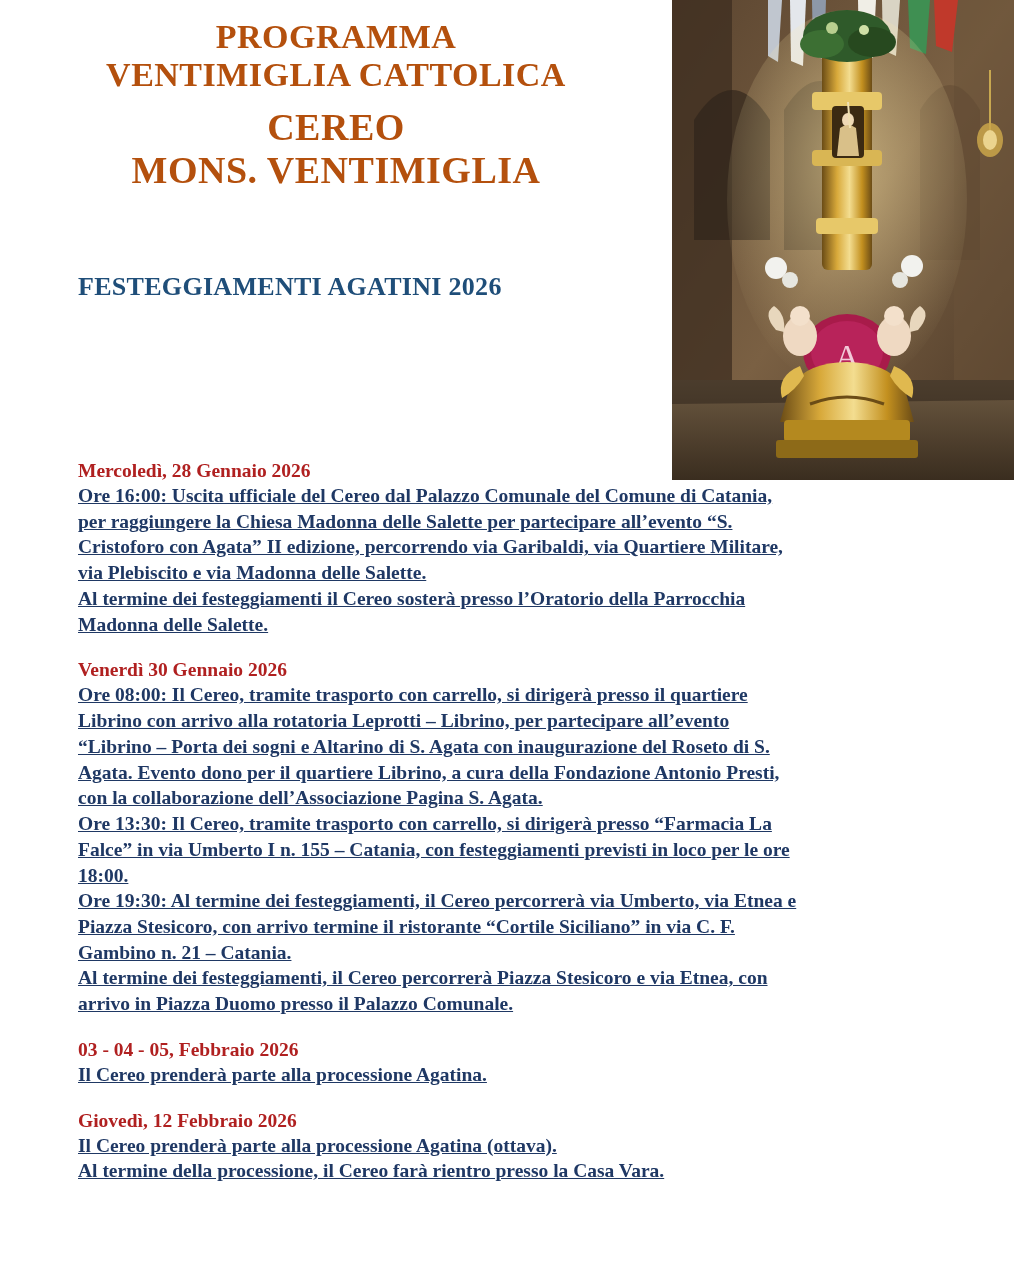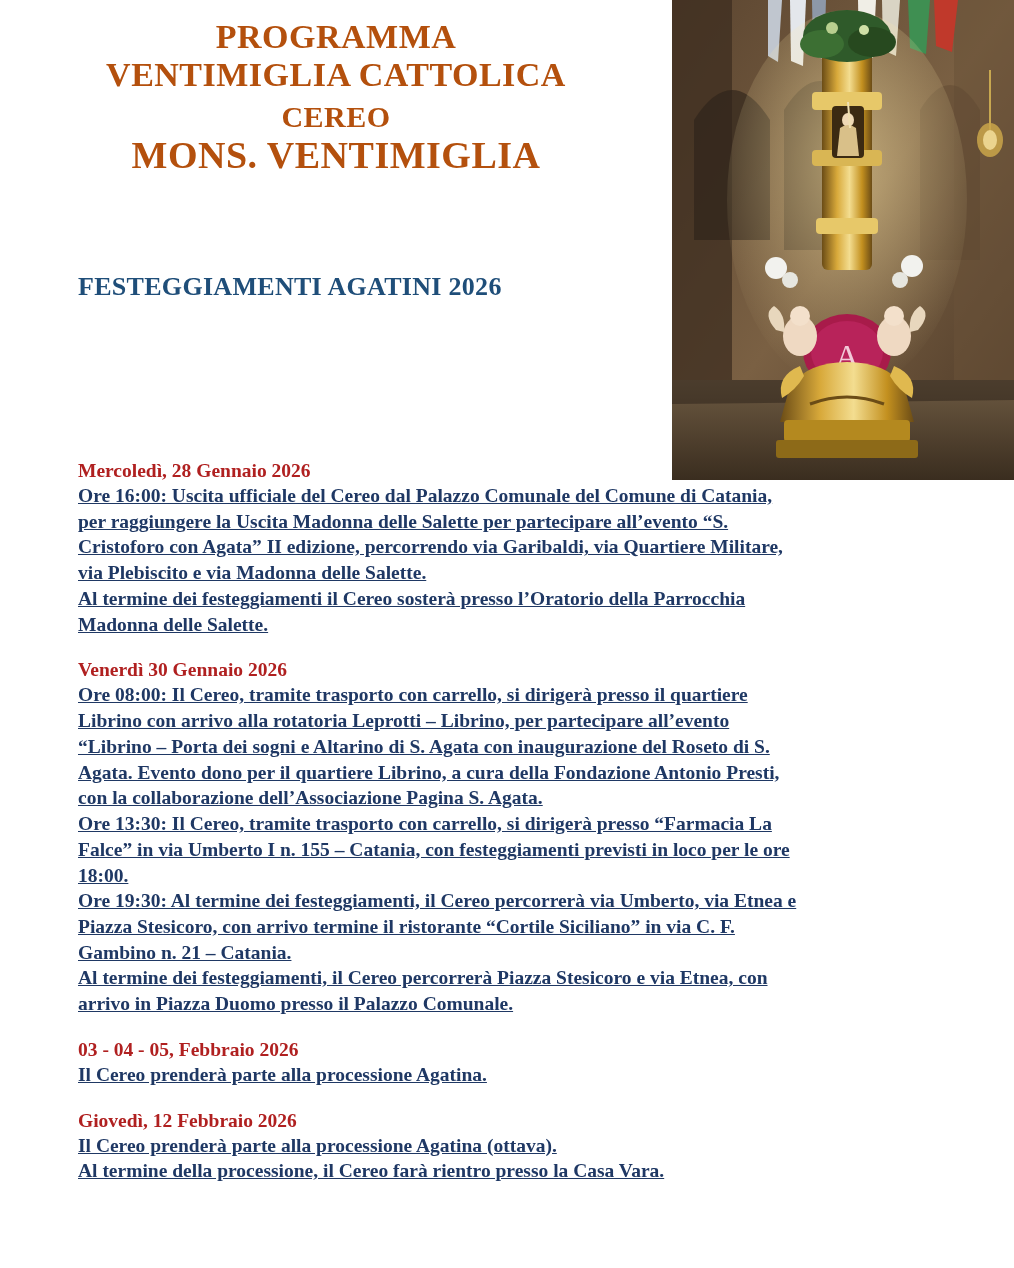--- a/index.html
+++ b/index.html
@@ -39,21 +39,21 @@
   }
 
   .title-line {
     font-weight: bold;
     color: #b4500d;
     letter-spacing: 0.5px;
     line-height: 1.12;
   }
   .title-line.l1 { font-size: 34px; }
   .title-line.l2 { font-size: 34px; }
-  .title-line.l3 { font-size: 30px; margin-top: 6px; }
+  .title-line.l3 { font-size: 38px; margin-top: 12px; }
   .title-line.l4 { font-size: 38px; }
 
   .subtitle {
     position: absolute;
     left: 78px;
     top: 272px;
     font-size: 26px;
     font-weight: bold;
     color: #1f4e79;
     letter-spacing: 0.3px;
@@ -205,21 +205,21 @@
         <path d="M222 366 q24 10 18 32 q-14 -8 -22 -22 z" fill="#e0b94f"></path>
       </svg>
     </div>
   </div>
 
   <div class="content">
 
     <div class="event">
       <div class="event-date">Mercoledì, 28 Gennaio 2026</div>
       <p class="event-line">Ore 16:00: Uscita ufficiale del Cereo dal Palazzo Comunale del Comune di Catania,</p>
-      <p class="event-line">per raggiungere la Uscita Madonna delle Salette per partecipare all’evento “S.</p>
+      <p class="event-line">per raggiungere la Chiesa Madonna delle Salette per partecipare all’evento “S.</p>
       <p class="event-line">Cristoforo con Agata” II edizione, percorrendo via Garibaldi, via Quartiere Militare,</p>
       <p class="event-line">via Plebiscito e via Madonna delle Salette.</p>
       <p class="event-line">Al termine dei festeggiamenti il Cereo sosterà presso l’Oratorio della Parrocchia</p>
       <p class="event-line">Madonna delle Salette.</p>
     </div>
 
     <div class="event">
       <div class="event-date">Venerdì 30 Gennaio 2026</div>
       <p class="event-line">Ore 08:00: Il Cereo, tramite trasporto con carrello, si dirigerà presso il quartiere</p>
       <p class="event-line">Librino con arrivo alla rotatoria Leprotti – Librino, per partecipare all’evento</p>

